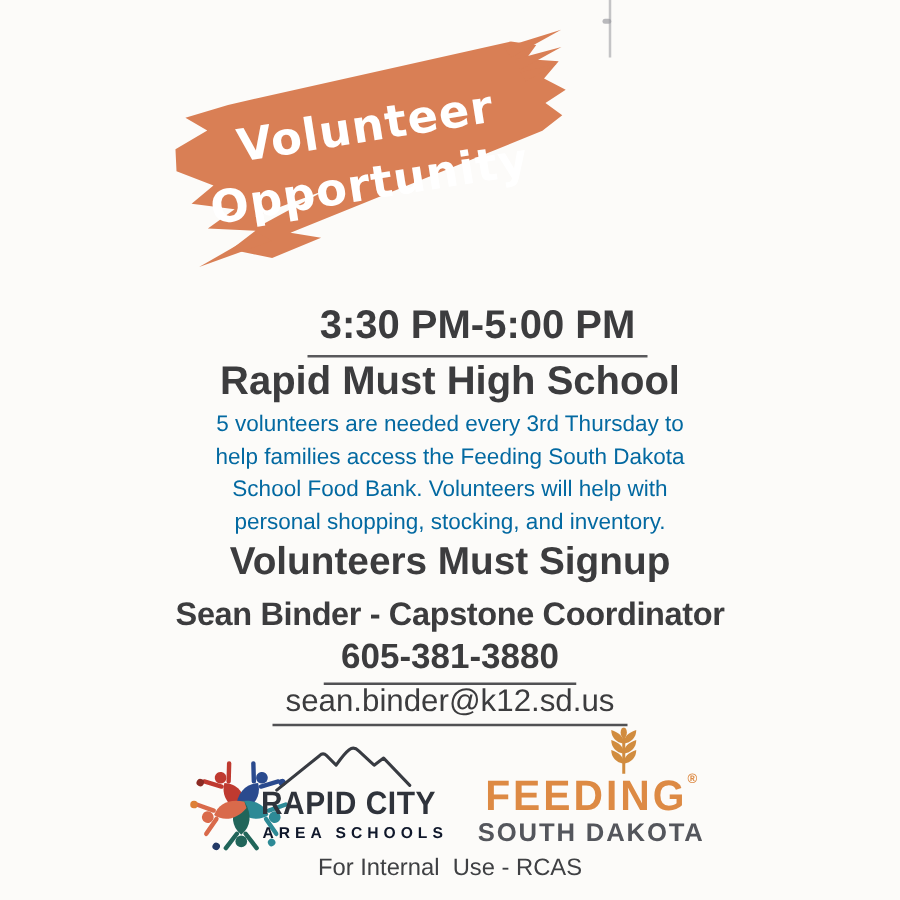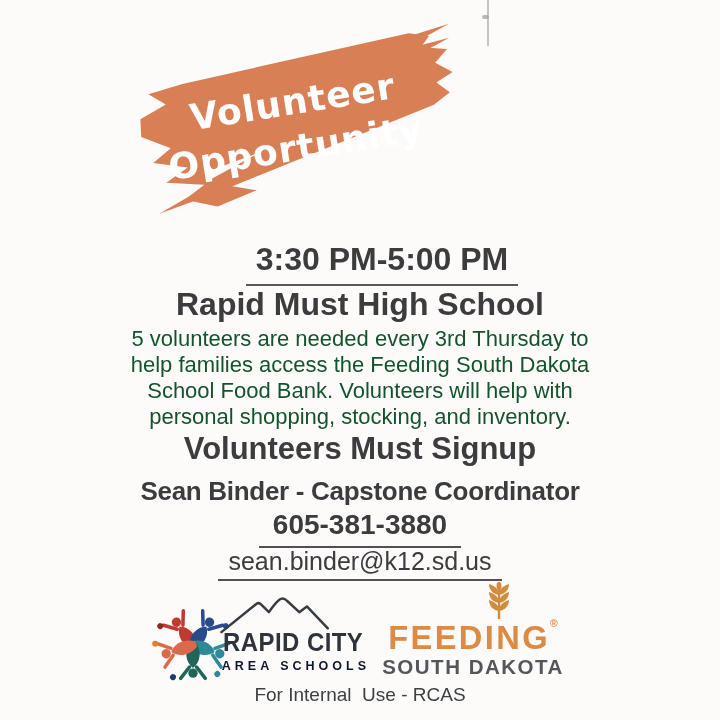--- a/index.html
+++ b/index.html
@@ -31,31 +31,31 @@
     font-weight:bold; color:#ffffff; font-size:36px; line-height:1.1;
     letter-spacing:1px;
   }
   .banner-line2 { margin-left:-8px; }
   
   .row { position:absolute; left:0; right:0; text-align:center; color:#3c3c3e; }
   .h-heading    { top:196px; font-size:32px; font-weight:bold; }
   .h-time       { top:241px; font-size:32px; font-weight:bold;margin-left:44px; }
   .h-time .u    { display:inline-block; padding:0 10px 6px; border-bottom:2.5px solid #59595c; }
   .h-location   { top:286px; font-size:32px; font-weight:bold; }
-  .paragraph    { top:326px; font-size:22px; line-height:26px; color:#14532d; }
+  .paragraph    { top:326px; font-size:18px; line-height:26px; color:#0369a1; }
   .h-signup     { top:431px; font-size:31px; font-weight:bold; }
   .h-contact    { top:476px; font-size:26px; font-weight:bold; letter-spacing:-0.3px; }
   .h-phone      { top:509px; font-size:28px; font-weight:bold; }
   .h-phone .u   { display:inline-block; padding:0 14px 5px; border-bottom:2.5px solid #515154; }
   .h-email      { top:547px; font-size:25px; font-weight:normal; }
   .h-email .u   { display:inline-block; padding:0 10px 3px; border-bottom:2.5px solid #515154; }
   
   .rcas-star { position:absolute; left:149px; top:600px; }
   .rcas-text {
-    position:absolute; left:202px; top:596px; width:168px; text-align:right;
+    position:absolute; left:202px; top:596px; width:168px; text-align:left;
     color:#2f333b;
   }
   .rcas-text .mountain { display:block; margin:0 auto -7px auto; }
   .rcas-name  { font-size:26px; font-weight:bold; letter-spacing:0.5px; transform:scaleX(0.92); }
   .rcas-sub   { font-size:12.5px; font-weight:bold; letter-spacing:4px; color:#0f172a; margin-top:1px; margin-left:8px; }
   .feeding {
     position:absolute; left:372px; top:584px; width:202px; text-align:center;
   }
   .feeding .wheat { position:absolute; left:114px; top:-2px; }
   .feeding-name {

